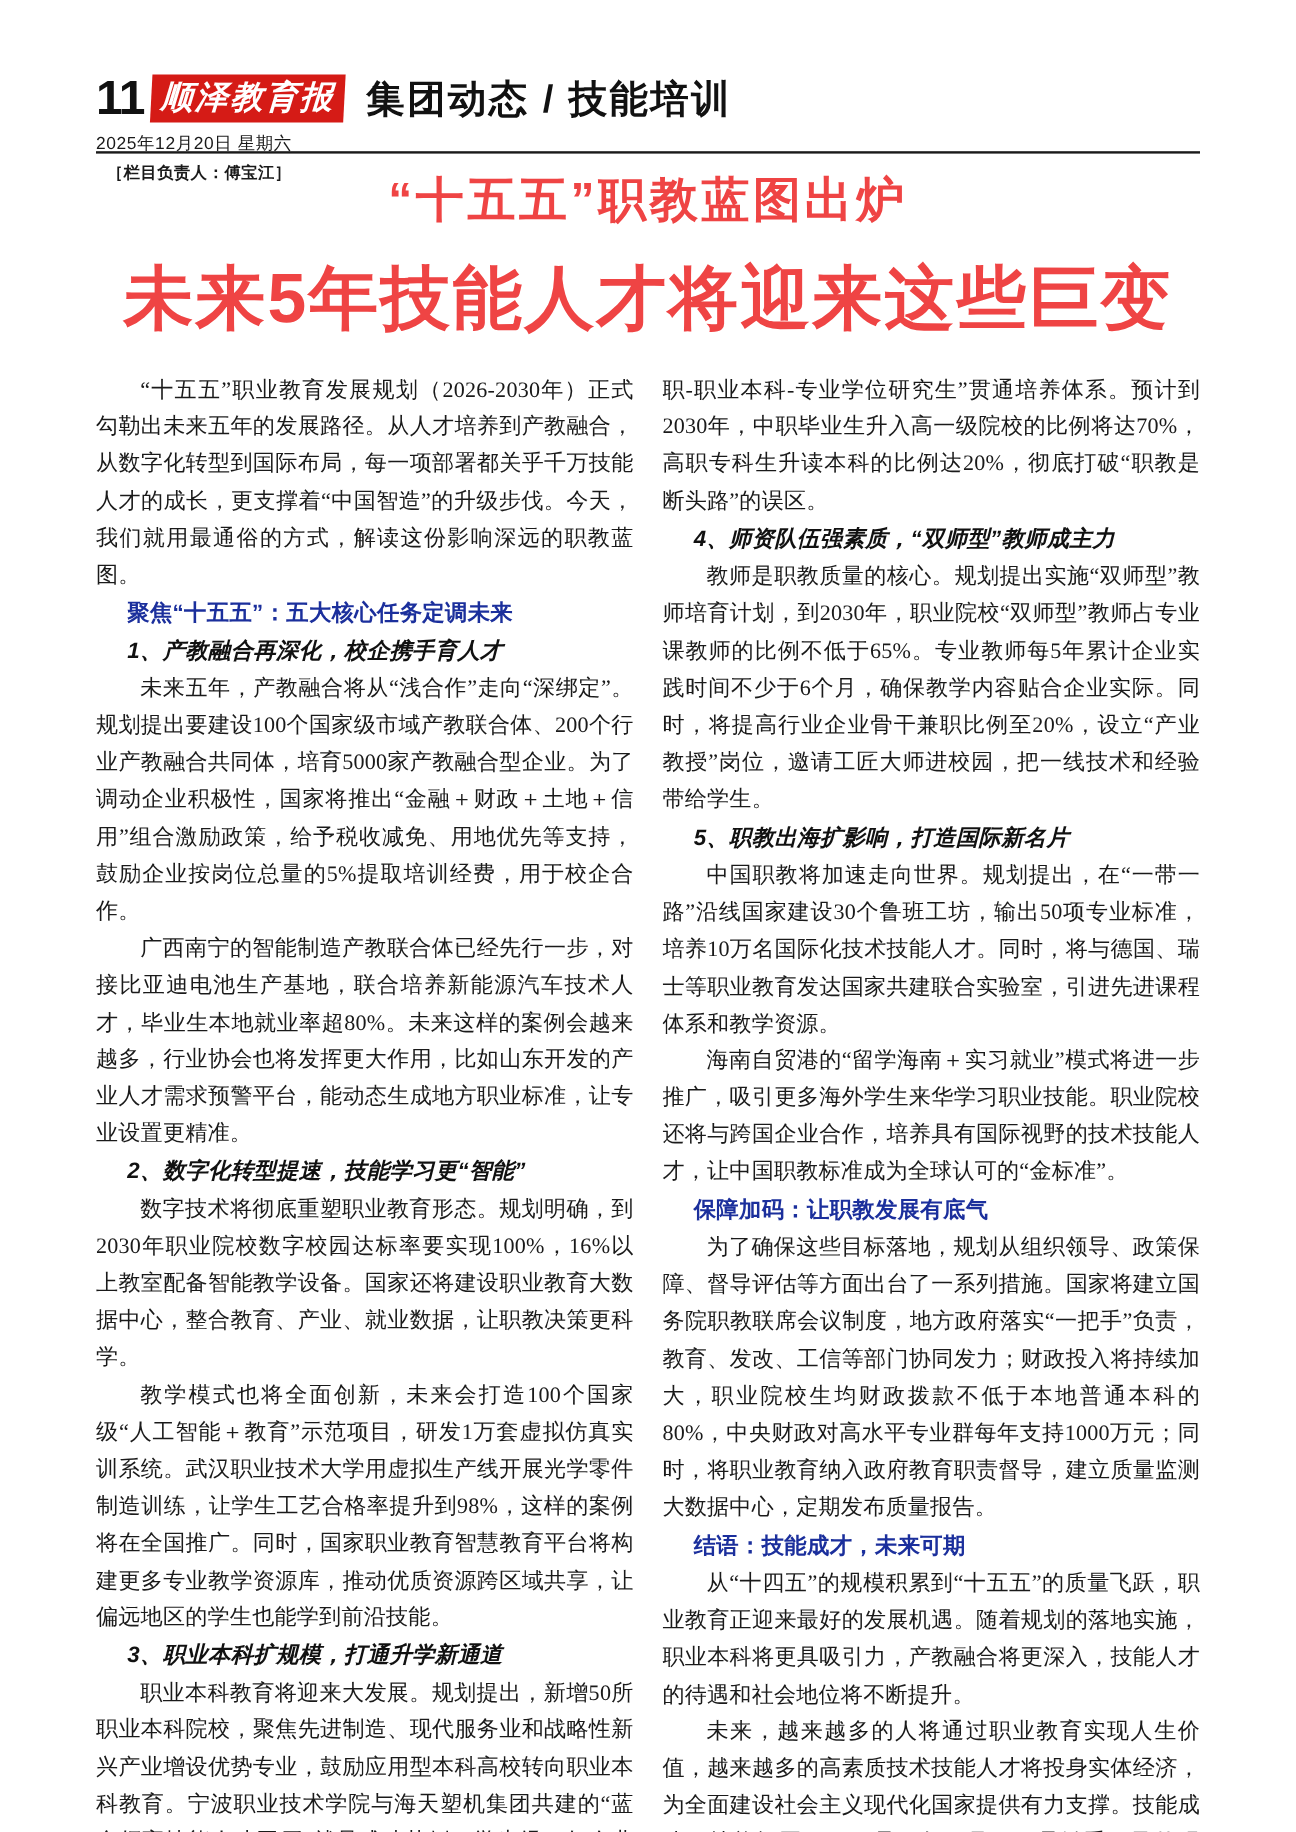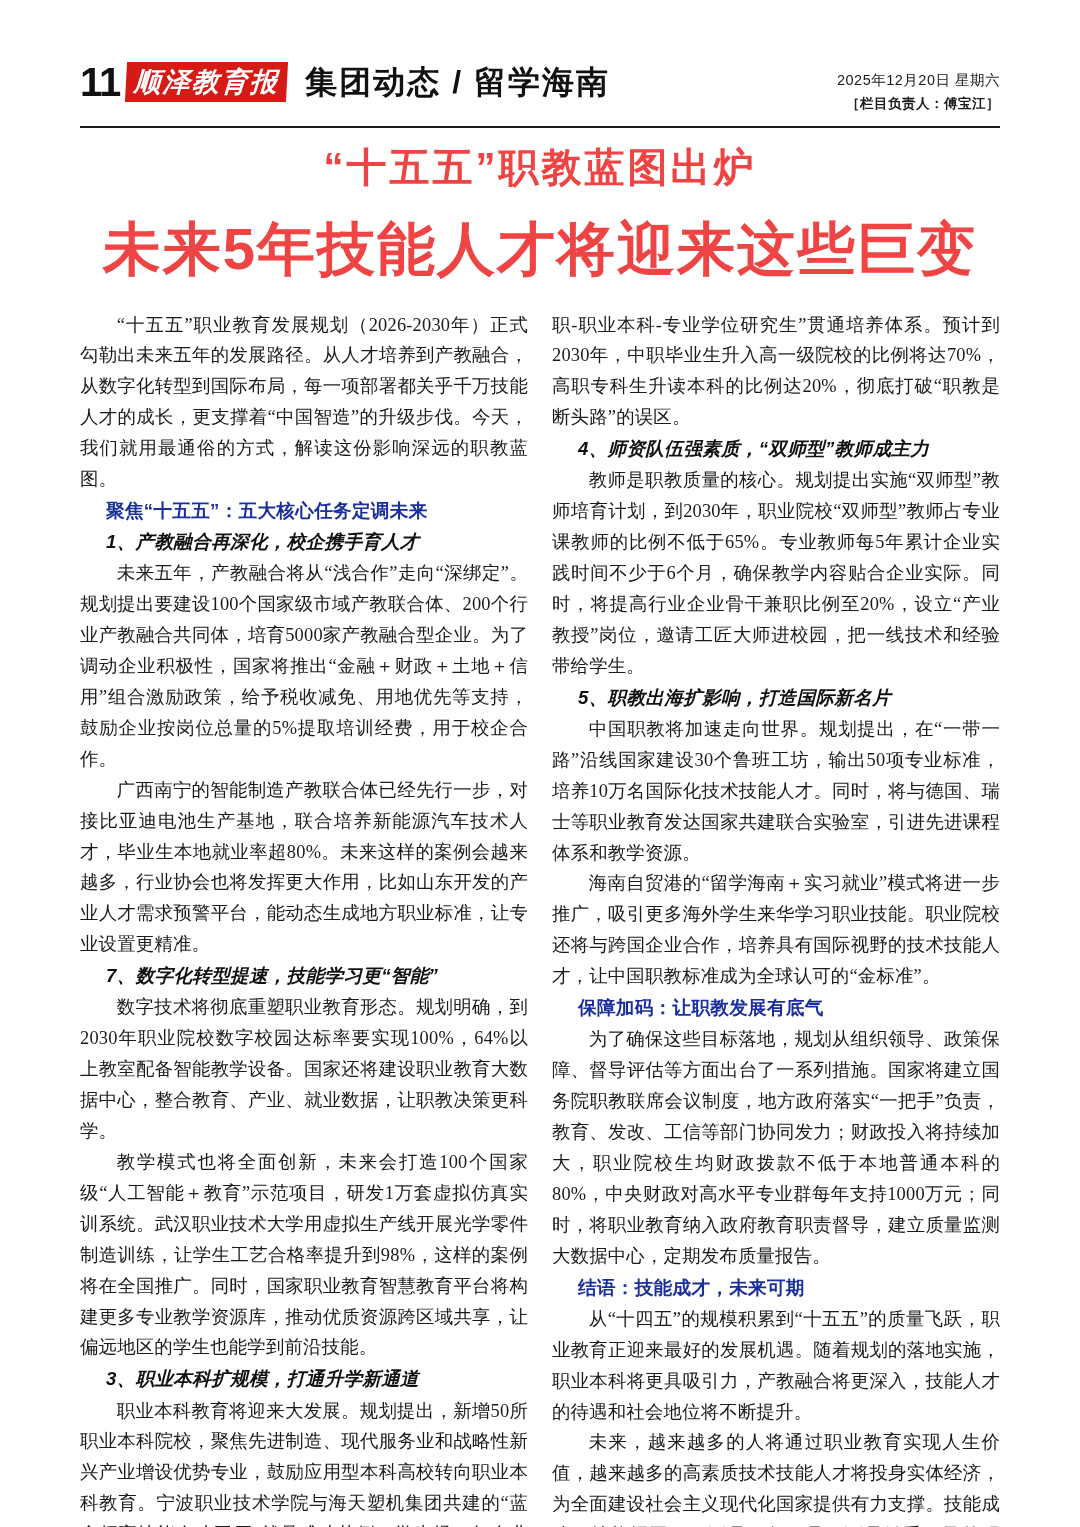--- a/index.html
+++ b/index.html
@@ -22,20 +22,21 @@
     padding: 0 80px;
   }
 
   
   .masthead {
     display: flex;
     align-items: flex-start;
     justify-content: space-between;
     padding-top: 62px;
     height: 58px;
+    flex-direction: column;
   }
   .masthead-left {
     display: flex;
     align-items: center;
     gap: 6px;
   }
   .page-number {
     font-family: "Liberation Sans", sans-serif;
     font-weight: bold;
     font-size: 40px;
@@ -147,43 +148,43 @@
 </style>
 </head>
 <body>
 
 <div class="page">
 
   <div class="masthead">
     <div class="masthead-left">
       <span class="page-number">11</span>
       <span class="paper-logo">顺泽教育报</span>
-      <span class="section-title">集团动态 / 留学海南</span>
+      <span class="section-title">集团动态 / 技能培训</span>
     </div>
     <div class="masthead-right">
       <div>2025年12月20日 星期六</div>
       <div class="editor">［栏目负责人：傅宝江］</div>
     </div>
   </div>
   <hr class="rule">
 
   <div class="headline">
     <div class="line1">“十五五”职教蓝图出炉</div>
     <div class="line2">未来5年技能人才将迎来这些巨变</div>
   </div>
 
   <div class="columns">
     <div class="col" id="col-left">
         <p class="body">“十五五”职业教育发展规划（2026-2030年）正式勾勒出未来五年的发展路径。从人才培养到产教融合，从数字化转型到国际布局，每一项部署都关乎千万技能人才的成长，更支撑着“中国智造”的升级步伐。今天，我们就用最通俗的方式，解读这份影响深远的职教蓝图。</p>
         <h3 class="sub blue">聚焦“十五五”：五大核心任务定调未来</h3>
         <h3 class="sub black">1、产教融合再深化，校企携手育人才</h3>
         <p class="body">未来五年，产教融合将从“浅合作”走向“深绑定”。规划提出要建设100个国家级市域产教联合体、200个行业产教融合共同体，培育5000家产教融合型企业。为了调动企业积极性，国家将推出“金融＋财政＋土地＋信用”组合激励政策，给予税收减免、用地优先等支持，鼓励企业按岗位总量的5%提取培训经费，用于校企合作。</p>
         <p class="body">广西南宁的智能制造产教联合体已经先行一步，对接比亚迪电池生产基地，联合培养新能源汽车技术人才，毕业生本地就业率超80%。未来这样的案例会越来越多，行业协会也将发挥更大作用，比如山东开发的产业人才需求预警平台，能动态生成地方职业标准，让专业设置更精准。</p>
-        <h3 class="sub black">7、数字化转型提速，技能学习更“智能”</h3>
-        <p class="body">数字技术将彻底重塑职业教育形态。规划明确，到2030年职业院校数字校园达标率要实现100%，64%以上教室配备智能教学设备。国家还将建设职业教育大数据中心，整合教育、产业、就业数据，让职教决策更科学。</p>
+        <h3 class="sub black">2、数字化转型提速，技能学习更“智能”</h3>
+        <p class="body">数字技术将彻底重塑职业教育形态。规划明确，到2030年职业院校数字校园达标率要实现100%，16%以上教室配备智能教学设备。国家还将建设职业教育大数据中心，整合教育、产业、就业数据，让职教决策更科学。</p>
         <p class="body">教学模式也将全面创新，未来会打造100个国家级“人工智能＋教育”示范项目，研发1万套虚拟仿真实训系统。武汉职业技术大学用虚拟生产线开展光学零件制造训练，让学生工艺合格率提升到98%，这样的案例将在全国推广。同时，国家职业教育智慧教育平台将构建更多专业教学资源库，推动优质资源跨区域共享，让偏远地区的学生也能学到前沿技能。</p>
         <h3 class="sub black">3、职业本科扩规模，打通升学新通道</h3>
         <p class="body">职业本科教育将迎来大发展。规划提出，新增50所职业本科院校，聚焦先进制造、现代服务业和战略性新兴产业增设优势专业，鼓励应用型本科高校转向职业本科教育。宁波职业技术学院与海天塑机集团共建的“蓝金领高技能人才工厂”就是成功范例，学生经一年企业实训后直接签订就业协议，实现“入学即入职”。</p>
       </div>
     <div class="col" id="col-right">
         <p class="body cont">职-职业本科-专业学位研究生”贯通培养体系。预计到2030年，中职毕业生升入高一级院校的比例将达70%，高职专科生升读本科的比例达20%，彻底打破“职教是断头路”的误区。</p>
         <h3 class="sub black">4、师资队伍强素质，“双师型”教师成主力</h3>
         <p class="body">教师是职教质量的核心。规划提出实施“双师型”教师培育计划，到2030年，职业院校“双师型”教师占专业课教师的比例不低于65%。专业教师每5年累计企业实践时间不少于6个月，确保教学内容贴合企业实际。同时，将提高行业企业骨干兼职比例至20%，设立“产业教授”岗位，邀请工匠大师进校园，把一线技术和经验带给学生。</p>
         <h3 class="sub black">5、职教出海扩影响，打造国际新名片</h3>
         <p class="body">中国职教将加速走向世界。规划提出，在“一带一路”沿线国家建设30个鲁班工坊，输出50项专业标准，培养10万名国际化技术技能人才。同时，将与德国、瑞士等职业教育发达国家共建联合实验室，引进先进课程体系和教学资源。</p>

